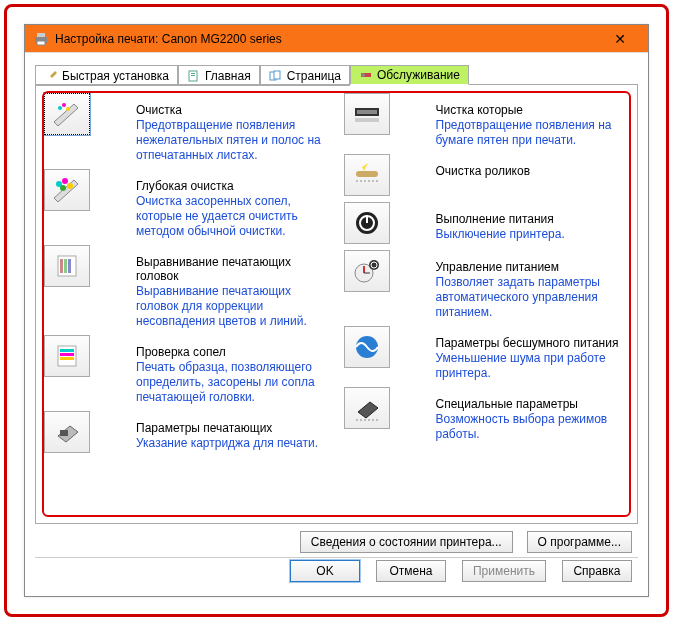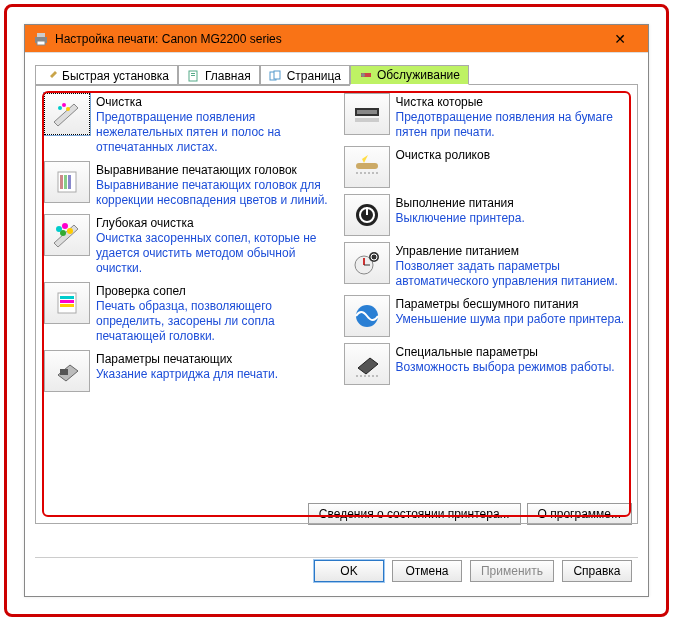--- a/index.html
+++ b/index.html
@@ -16,27 +16,27 @@
   .tab.active { border-bottom: 1px solid #fff; background: #bef264; z-index: 2; }
   .tab:not(.active) { border-bottom: 1px solid #aaa; position: relative; top: 1px; height: 21px;}
   .tab-icon { width: 14px; height: 12px; margin-right: 4px; }
   .panel { border: 1px solid #aaa; height: 440px; position: relative; z-index: 1; padding: 8px; }
   .redbox { position: absolute; left: 6px; top: 6px; right: 6px; bottom: 6px; border: 2px solid #dd0000; border-radius: 6px; pointer-events: none; }
   .cols { display: flex; gap: 14px; height: 100%; }
   .col { flex: 1; }
   .item { display: flex; gap: 6px; margin-bottom: 6px; }
   .ico-btn { width: 46px; height: 42px; border: 1px solid #aaa; background: linear-gradient(#fdfdfd,#ececec); display: flex; align-items: center; justify-content: center; flex-shrink: 0; cursor: pointer; }
   .ico-btn.sel { border: 1px dotted #000; outline: 1px solid #7aa7d8; }
-  .txt { padding-top: 2px; }
+  .txt { padding-top: 10px; margin-left: 40px; }
   .t { font-weight: normal; color: #000; margin-bottom: 1px; }
   .d { color: #1d4ed8; line-height: 1.25; }
   .sep { position: absolute; left: 10px; right: 10px; top: 504px; border-top: 1px solid #ccc; }
-  .lower-buttons { position: absolute; right: 16px; top: 450px; display: flex; gap: 6px; }
+  .lower-buttons { position: absolute; right: 16px; top: 478px; display: flex; gap: 14px; }
   .btn { border: 1px solid #999; background: linear-gradient(#fefefe,#e9e9e9); padding: 3px 10px; cursor: pointer; min-width: 70px; text-align: center; }
-  .bottom-buttons { position: absolute; right: 16px; bottom: 14px; display: flex; gap: 8px; }
+  .bottom-buttons { position: absolute; right: 16px; bottom: 14px; display: flex; gap: 16px; }
   .btn.def { border: 1px solid #2a78c8; outline: 1px solid #a0c8f0; }
   .btn.dis { color: #888; cursor: default; }
   svg { display: block; }
 </style>
 </head>
 <body>
 
 <div class="dialog">
   <div class="titlebar">
     <span class="title-icon">
@@ -109,48 +109,48 @@
             <div class="txt">
                 <div class="t">Очистка</div>
                 <div class="d">Предотвращение появления нежелательных пятен и полос на отпечатанных листах.</div>
               </div>
           </div>
 
           <div class="item">
             <div class="ico-btn">
                 <span>
                   <svg width="34" height="28" viewBox="0 0 34 28">
-                    <rect x="8" y="4" width="18" height="20" fill="#fff" stroke="#aaa"></rect>
-                    <rect x="10" y="7" width="3" height="14" fill="#c88"></rect>
-                    <rect x="14" y="7" width="3" height="14" fill="#8c8"></rect>
-                    <rect x="18" y="7" width="3" height="14" fill="#88c"></rect>
-                  </svg>
-                </span>
-              </div>
-            <div class="txt">
-                <div class="t">Выравнивание печатающих головок</div>
-                <div class="d">Выравнивание печатающих головок для коррекции несовпадения цветов и линий.</div>
-              </div>
-          </div>
-
-          <div class="item">
-            <div class="ico-btn">
-                <span>
-                  <svg width="34" height="28" viewBox="0 0 34 28">
                     <path d="M4 22 L24 4 L28 8 L8 26 Z" fill="#ddd" stroke="#888"></path>
                     <circle cx="9" cy="8" r="3" fill="#0cc"></circle>
                     <circle cx="15" cy="5" r="3" fill="#f0c"></circle>
                     <circle cx="20" cy="10" r="3" fill="#fc0"></circle>
                     <circle cx="13" cy="12" r="3" fill="#3a3"></circle>
                   </svg>
                 </span>
               </div>
             <div class="txt">
                 <div class="t">Глубокая очистка</div>
                 <div class="d">Очистка засоренных сопел, которые не удается очистить методом обычной очистки.</div>
+              </div>
+          </div>
+
+          <div class="item">
+            <div class="ico-btn">
+                <span>
+                  <svg width="34" height="28" viewBox="0 0 34 28">
+                    <rect x="8" y="4" width="18" height="20" fill="#fff" stroke="#aaa"></rect>
+                    <rect x="10" y="7" width="3" height="14" fill="#c88"></rect>
+                    <rect x="14" y="7" width="3" height="14" fill="#8c8"></rect>
+                    <rect x="18" y="7" width="3" height="14" fill="#88c"></rect>
+                  </svg>
+                </span>
+              </div>
+            <div class="txt">
+                <div class="t">Выравнивание печатающих головок</div>
+                <div class="d">Выравнивание печатающих головок для коррекции несовпадения цветов и линий.</div>
               </div>
           </div>
 
           <div class="item">
             <div class="ico-btn">
                 <span>
                   <svg width="34" height="28" viewBox="0 0 34 28">
                     <rect x="8" y="4" width="18" height="20" fill="#fff" stroke="#aaa"></rect>
                     <rect x="10" y="7" width="14" height="3" fill="#0cc"></rect>
                     <rect x="10" y="11" width="14" height="3" fill="#f0c"></rect>

